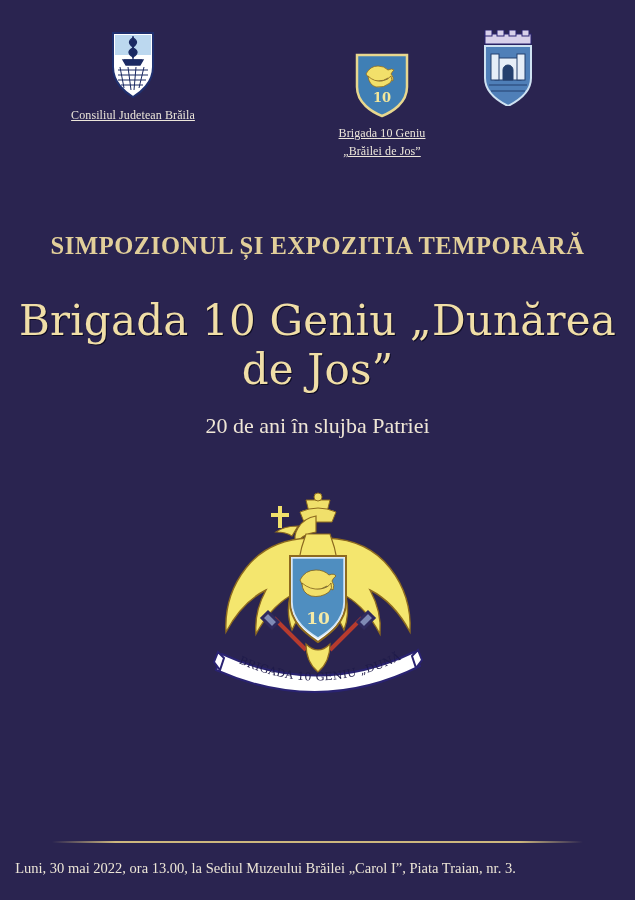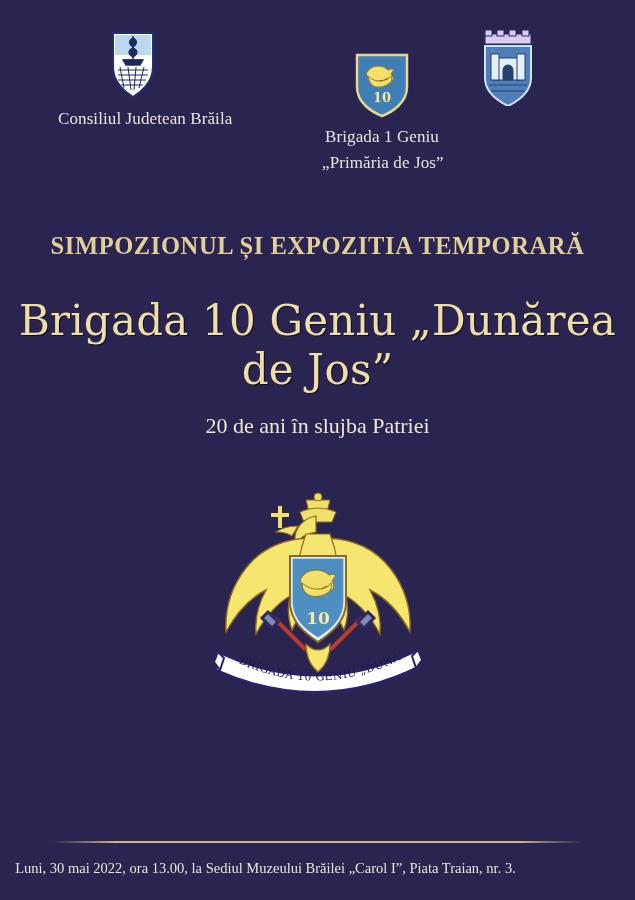--- a/index.html
+++ b/index.html
@@ -25,25 +25,26 @@
     left: 0;
     width: 635px;
     height: 180px;
   }
   .logo-block {
     position: absolute;
     text-align: center;
     color: #efe9dc;
   }
   .logo-caption {
-    font-size: 17px;
+    font-size: 12px;
     line-height: 1.5;
     color: #ece6da;
     letter-spacing: 0.1px;
     white-space: nowrap;
+    text-decoration: underline;
   }
   .logo-art {
     display: block;
     margin: 0 auto 6px auto;
   }
   
   #lg-cjb  { left: 58px;  top: 8px;  width: 150px; }
   #lg-muz  { left: 196px; top: 28px; width: 130px; }
   #lg-brig { left: 322px; top: 30px; width: 120px; }
   #lg-prim { left: 425px; top: 8px;  width: 165px; }
@@ -146,22 +147,22 @@
     <div class="logo-block" id="lg-brig">
       <svg class="logo-art" width="56" height="66" viewBox="0 0 56 66">
         <path d="M3 3 h50 v32 c0 16 -15 25 -25 29 C18 60 3 51 3 35 Z" fill="#3f7fb5" stroke="#e8d78e" stroke-width="2.5"></path>
 
         <g fill="#f2e06a" stroke="#8d6a1f" stroke-width="0.8">
           <path d="M12 22 q4 -8 12 -8 q6 0 10 4 q4 -2 6 0 q-2 2 -3 4 q3 3 2 7 q-3 -1 -5 -3 q-4 3 -10 3 q-8 0 -12 -7 z"></path>
           <path d="M14 24 q6 6 14 5 q6 -1 9 -5 q2 4 -1 7 q-6 5 -14 4 q-7 -2 -8 -11 z"></path>
         </g>
         <text x="28" y="50" font-family="DejaVu Serif, serif" font-size="13" fill="#f4e79a" text-anchor="middle" font-weight="bold">10</text>
       </svg>
-      <div class="logo-caption">Brigada 1 Geniu</div>
-      <div class="logo-caption">„Primăria de Jos”</div>
+      <div class="logo-caption">Brigada 10 Geniu</div>
+      <div class="logo-caption">„Brăilei de Jos”</div>
     </div>
 
     <div class="logo-block" id="lg-prim">
       <svg class="logo-art" width="58" height="76" viewBox="0 0 58 76">
 
         <g fill="#d8d0ea" stroke="#2a2372" stroke-width="1">
           <rect x="6" y="4" width="46" height="10"></rect>
           <rect x="6" y="0" width="7" height="6"></rect>
           <rect x="18" y="0" width="7" height="6"></rect>
           <rect x="30" y="0" width="7" height="6"></rect>

